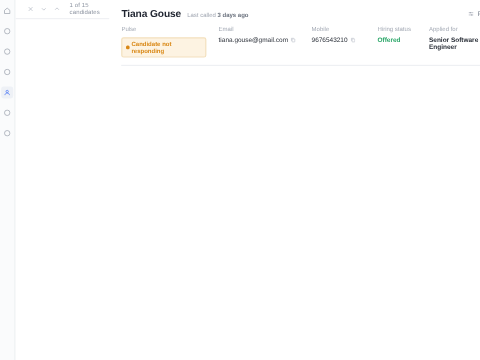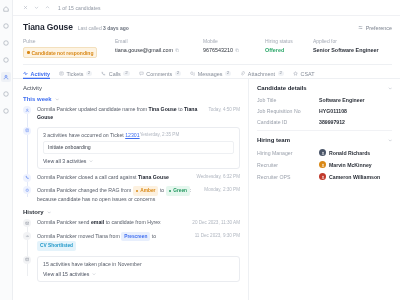--- a/index.html
+++ b/index.html
@@ -24,21 +24,21 @@
   .rail-btn {
     width: 10px; height: 10px;
     border-radius: 2px;
     display: flex; align-items: center; justify-content: center;
     color: #9aa1ad;
   }
   .rail-btn.active { background: #eef1f6; color: #4a77f5; }
   .rail-btn svg { display:block; }
 
   
-  .main { flex: 1; height: 300px; display: flex; flex-direction: column; min-width: 0; background:#fff; }
+  .main { flex: 1; height: 300px; display: flex; min-width: 0; background:#fff; }
 
   
   .topbar {
     height: 16px; flex: 0 0 16px;
     display: flex; align-items: center; gap: 6px;
     padding: 0 8px 0 10px;
     border-bottom: 1px solid #f0f1f4;
   }
   .topbar .nav-ic { color:#b0b6c0; display:flex; align-items:center; }
   .topbar .count { font-size: 5px; color: #8d94a1; letter-spacing: .1px; margin-left:2px; }

